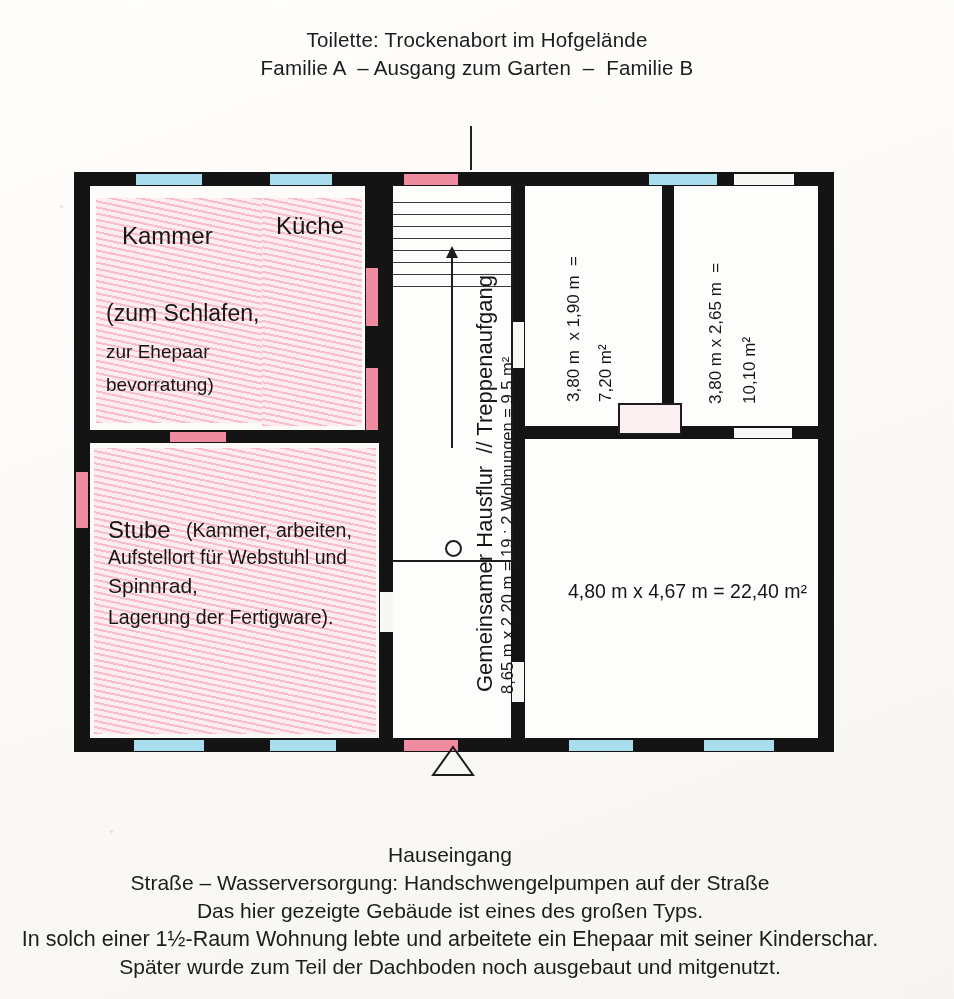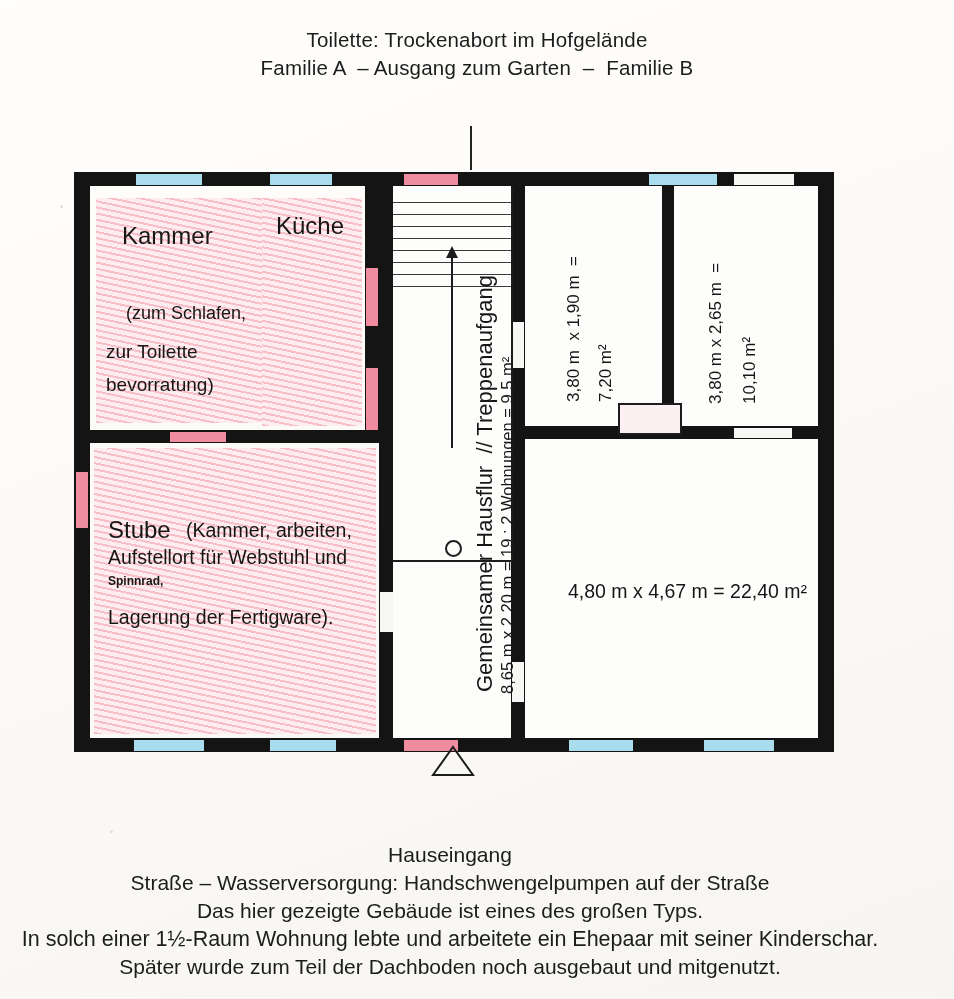--- a/index.html
+++ b/index.html
@@ -261,28 +261,28 @@
     <div class="step" style="top:86px;"></div>
     <div class="step" style="top:98px;"></div>
     <div class="stair-arrow"></div>
     <div class="stair-circle"></div>
     <div class="door-rect"></div>
   </div>
 
   <div class="lbl lbl-big" style="left:48px;top:50px;">Kammer</div>
   <div class="lbl lbl-big" style="left:202px;top:40px;">Küche</div>
 
-  <div class="lbl lbl-line" style="left:32px;top:126px;font-size:18px;margin-left:20px;">(zum Schlafen,</div>
-  <div class="lbl lbl-line" style="left:32px;top:165px;font-size:19px;">zur Toilette</div>
+  <div class="lbl lbl-line" style="left:32px;top:126px;font-size:23px;">(zum Schlafen,</div>
+  <div class="lbl lbl-line" style="left:32px;top:165px;font-size:19px;">zur Ehepaar</div>
   <div class="lbl lbl-line" style="left:32px;top:198px;font-size:19px;">bevorratung)</div>
 
   <div class="lbl lbl-big" style="left:34px;top:344px;">Stube</div>
   <div class="lbl" style="left:112px;top:347px;font-size:19.5px;">(Kammer, arbeiten,</div>
   <div class="lbl" style="left:34px;top:374px;font-size:19.5px;">Aufstellort für Webstuhl und</div>
-  <div class="lbl" style="left:34px;top:402px;font-size:12px;font-weight:bold;">Spinnrad,</div>
+  <div class="lbl" style="left:34px;top:402px;font-size:21px;">Spinnrad,</div>
   <div class="lbl" style="left:34px;top:434px;font-size:19.5px;">Lagerung der Fertigware).</div>
 
   <div class="vert lbl" style="left:398px;top:520px;font-size:22px;">Gemeinsamer Hausflur  // Treppenaufgang</div>
   <div class="vert lbl" style="left:424px;top:522px;font-size:16.5px;">8,65 m x 2,20 m = 19 : 2 Wohnungen = 9,5 m²</div>
 
   <div class="vert lbl" style="left:490px;top:230px;font-size:17px;">3,80 m  x 1,90 m  =</div>
   <div class="vert lbl" style="left:522px;top:230px;font-size:17px;">7,20 m²</div>
 
   <div class="vert lbl" style="left:632px;top:232px;font-size:17px;">3,80 m x 2,65 m  =</div>
   <div class="vert lbl" style="left:666px;top:232px;font-size:17px;">10,10 m²</div>

